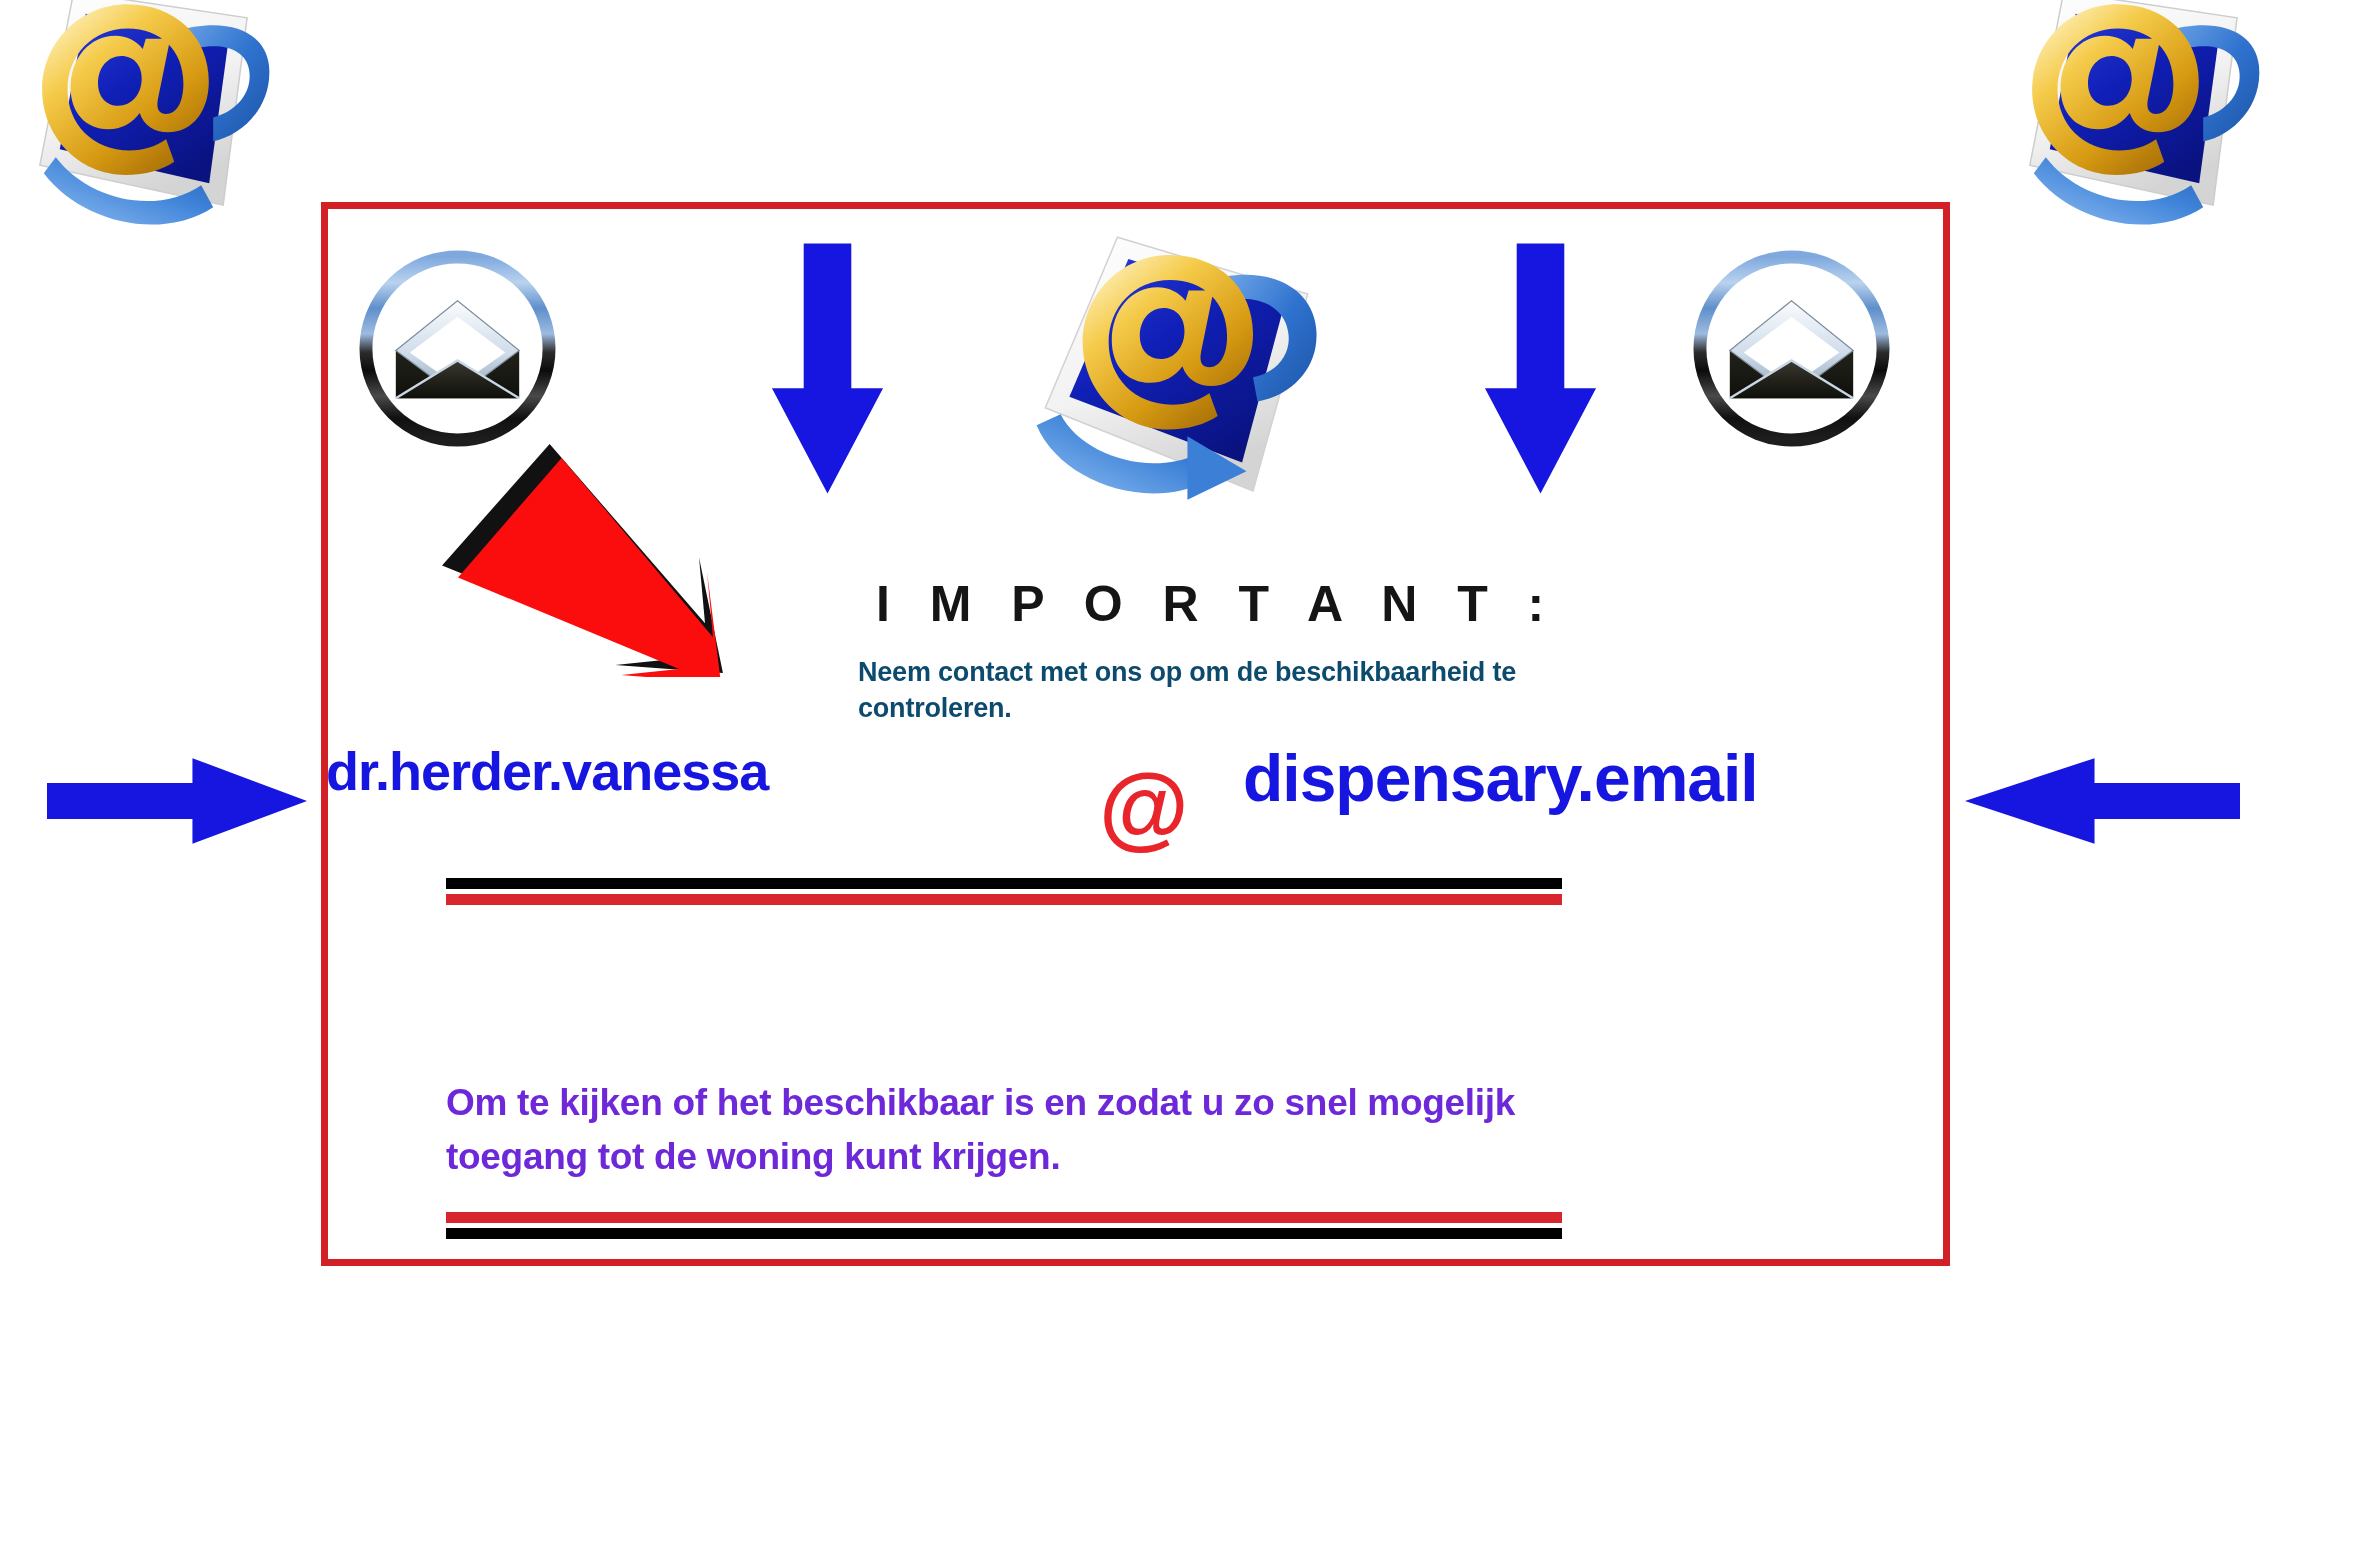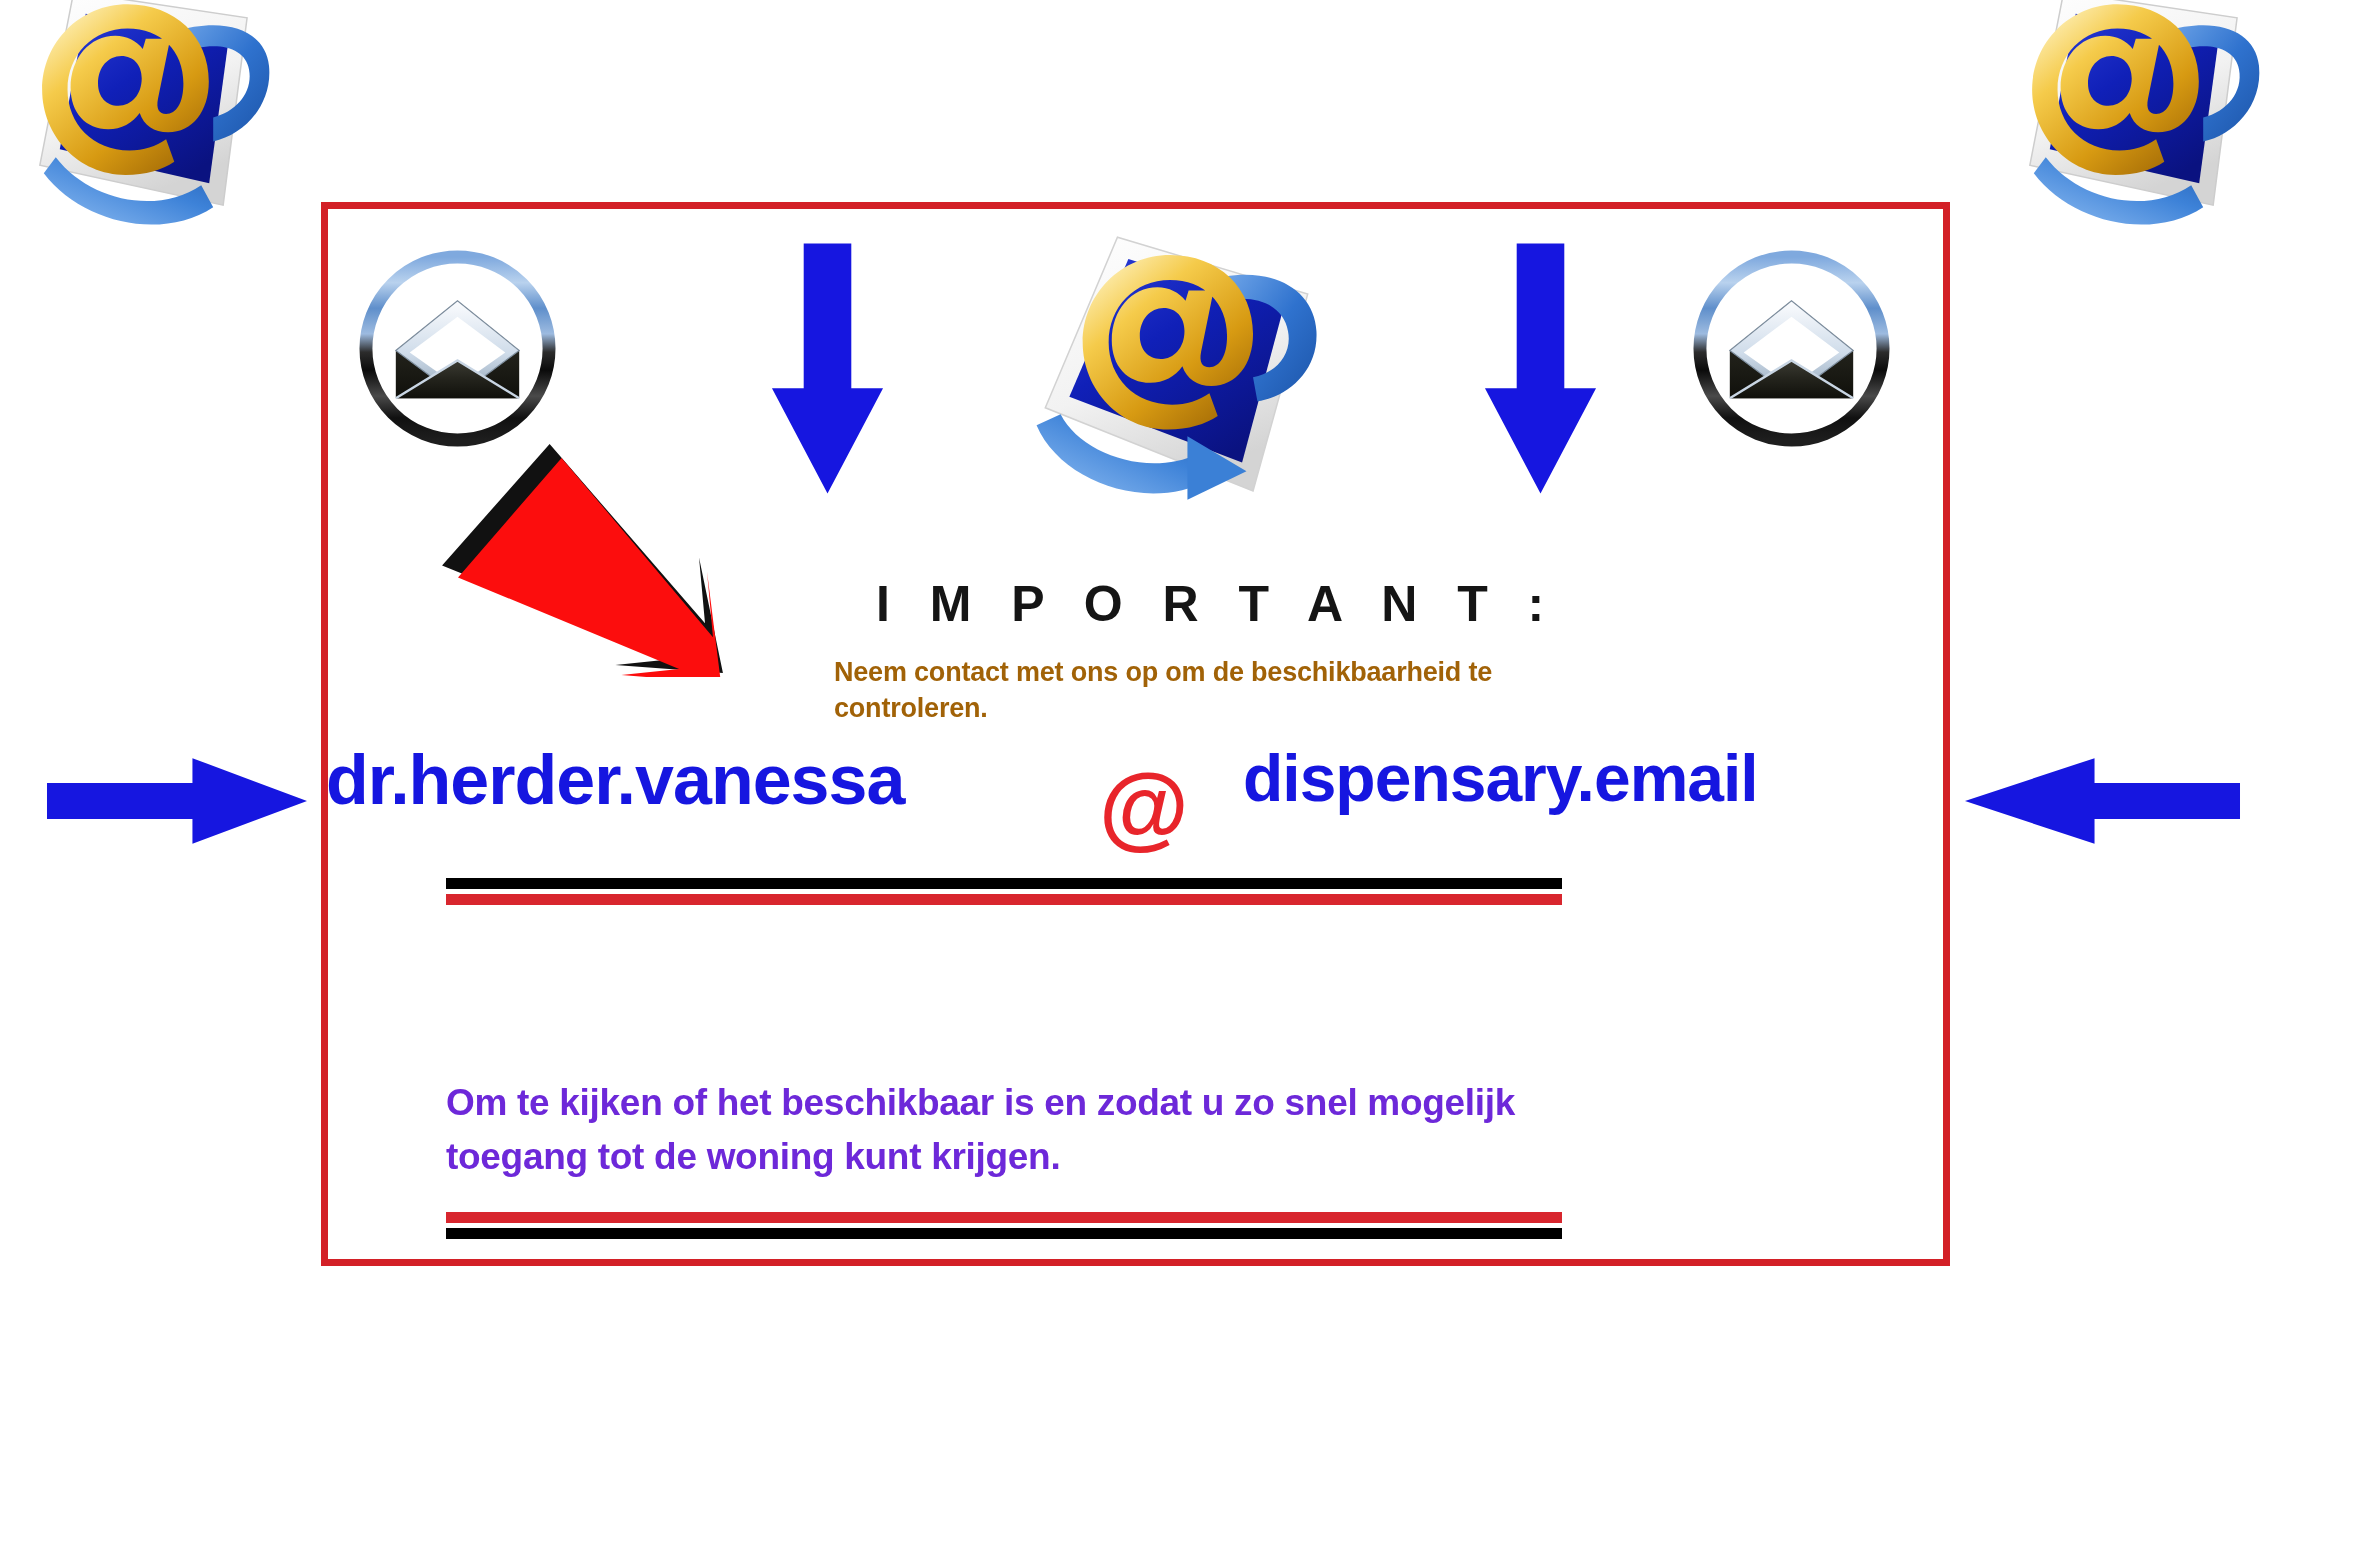--- a/index.html
+++ b/index.html
@@ -41,37 +41,37 @@
     left:876px;top:575px;
     font-size:50px;
     font-weight:bold;
     letter-spacing:13px;
     color:#151515;
     font-family:"Liberation Sans", sans-serif;
     white-space:nowrap;
   }
   .subline{
     position:absolute;
-    left:834px;top:655px;
+    left:858px;top:655px;
     width:786px;
     font-size:27px;
     font-weight:bold;
     line-height:1.32;
-    color:#a16207;
+    color:#0c4a6e;
     letter-spacing:-0.2px;
   }
 
   .email-row{
     position:absolute;
     left:321px;top:740px;
     width:1629px;height:119px;
   }
   .email-local{
     position:absolute;left:5px;top:0px;
-    font-size:70px;font-weight:bold;color:#1616E0;
+    font-size:54px;font-weight:bold;color:#1616E0;
     letter-spacing:-1px;white-space:nowrap;
   }
   .email-at{
     position:absolute;left:778px;top:20px;
     font-size:92px;font-weight:bold;color:#E8252B;
     line-height:1;white-space:nowrap;
   }
   .email-domain{
     position:absolute;left:922px;top:0px;
     font-size:66px;font-weight:bold;color:#1616E0;

